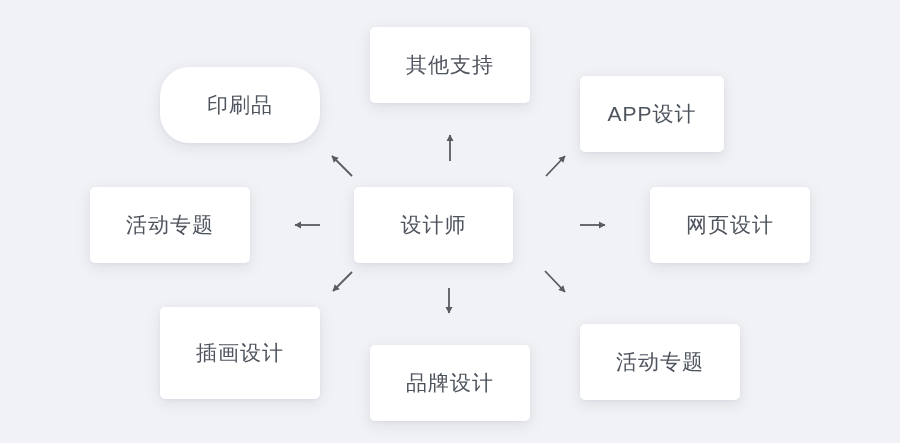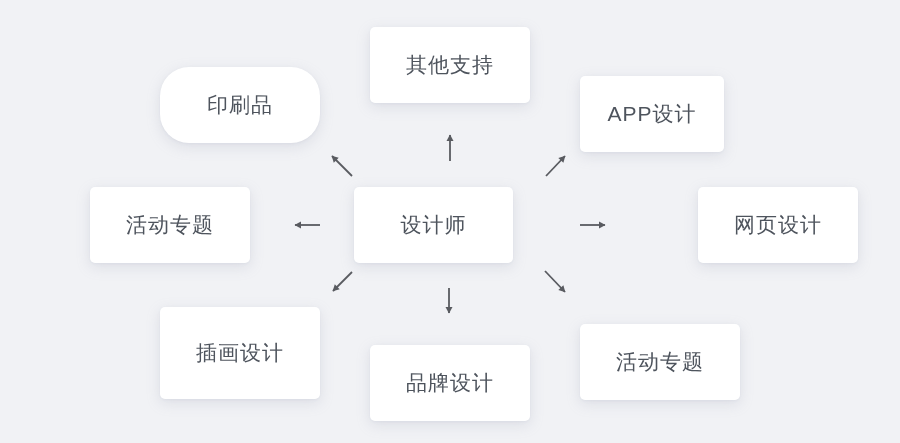--- a/index.html
+++ b/index.html
@@ -32,21 +32,21 @@
     font-size: 21px;
     letter-spacing: 1px;
     color: #4e545d;
     font-weight: 500;
   }
   .node-top          { left: 370px; top: 27px;  width: 160px; height: 76px; }
   .node-top-left     { left: 160px; top: 67px;  width: 160px; height: 76px; border-radius: 29px; }
   .node-top-right    { left: 580px; top: 76px;  width: 144px; height: 76px; }
   .node-left         { left: 90px;  top: 187px; width: 160px; height: 76px; }
   .node-center       { left: 354px; top: 187px; width: 159px; height: 76px; }
-  .node-right        { left: 650px; top: 187px; width: 160px; height: 76px; margin-left: 48px; }
+  .node-right        { left: 650px; top: 187px; width: 160px; height: 76px; }
   .node-bottom-left  { left: 160px; top: 307px; width: 160px; height: 92px; }
   .node-bottom       { left: 370px; top: 345px; width: 160px; height: 76px; }
   .node-bottom-right { left: 580px; top: 324px; width: 160px; height: 76px; }
 </style>
 </head>
 <body>
 
 <div class="canvas">
 
   <svg class="arrows" viewBox="0 0 900 443" xmlns="http://www.w3.org/2000/svg">

